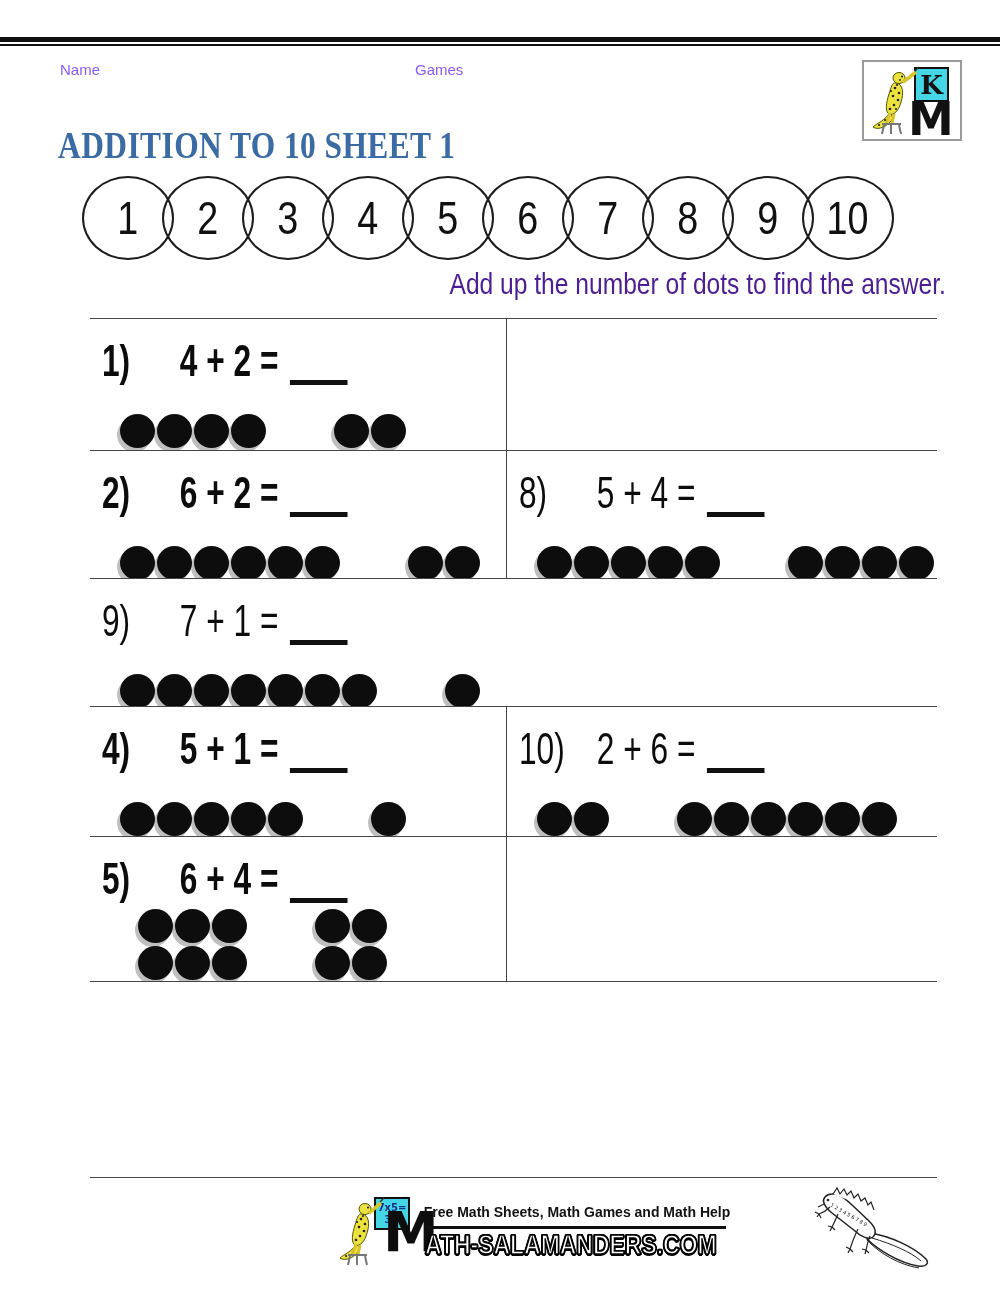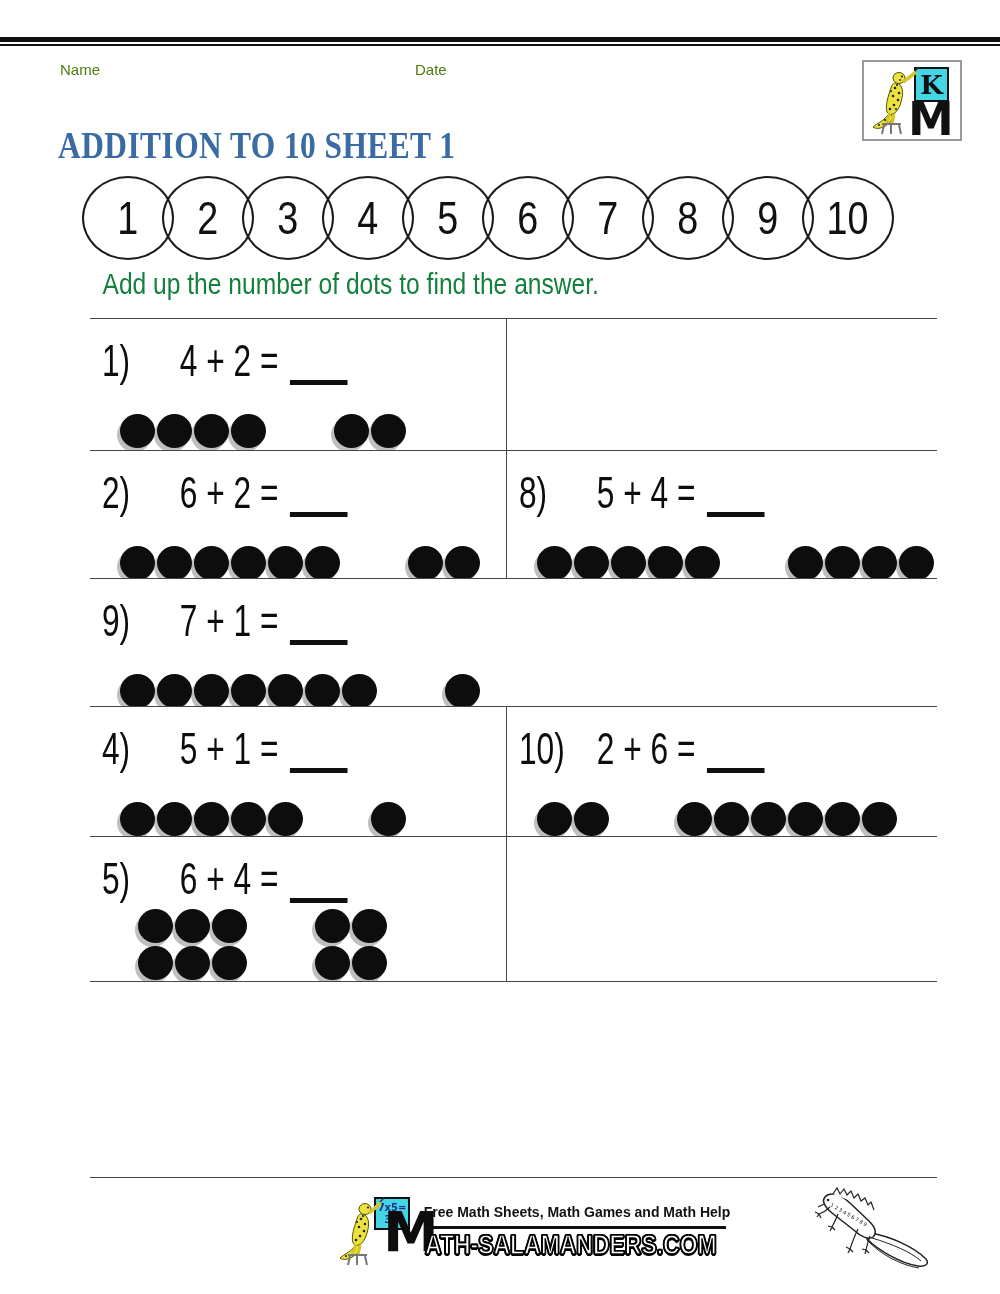--- a/index.html
+++ b/index.html
@@ -6,21 +6,21 @@
   html,body { background:#fff; }
   body {
     width:1000px; height:1294px; position:relative; overflow:hidden;
     font-family:"Liberation Sans", sans-serif; color:#0d0d0d;
   }
   
   .top-rule { position:absolute; top:37px; left:0; width:1000px; }
   .rule-thick { height:5px; background:#101010; }
   .rule-thin  { height:2px; background:#101010; margin-top:2px; }
 
-  .meta-label { position:absolute; top:61px; font-size:15px; color:#4d7c0f; }
+  .meta-label { position:absolute; top:61px; font-size:15px; color:#8b5cf6; }
   .name-label { left:60px; }
   .date-label { left:415px; }
 
   
   .k-badge {
     position:absolute; left:862px; top:60px; width:100px; height:81px;
     border:2px solid #9a9a9a; background:#fff;
   }
   .k-badge svg { display:block; margin:1px auto 0; }
 
@@ -35,32 +35,32 @@
   .number-track { position:absolute; left:82px; top:176px; display:flex; }
   .num-circle {
     width:92px; height:84px; border:2.5px solid #1c1c1c; border-radius:50%;
     margin-right:-12px; background:transparent;
     display:flex; align-items:center; justify-content:center;
     font-size:46px; color:#111;
   }
   .num-circle span { transform:scaleX(.82); display:inline-block; }
 
   .instruction {
-    position:absolute; top:267px; left:0; width:1000px; text-align:left;
-    padding-left:48px; font-size:30px; color:#15803d; white-space:nowrap;
+    position:absolute; top:267px; left:0; width:1000px; text-align:right;
+    padding-left:48px; font-size:30px; color:#4c1d95; white-space:nowrap;
   }
   .instruction span { display:inline-block; transform:scaleX(.82); }
 
   
   .worksheet { position:absolute; left:90px; top:318px; width:847px; border-bottom:1.5px solid #454545; }
   .p-row { display:flex; border-top:1.5px solid #454545; }
   .p-row.r1 { height:132px; } .p-row.r2 { height:128px; } .p-row.r3 { height:128px; }
   .p-row.r4 { height:130px; } .p-row.r5 { height:145px; } .p-row.r6 { height:196px; }
   .cell { overflow:hidden; }
-  .cell.left  { width:417px; border-right:1.5px solid #454545; padding-left:12px; }
+  .cell.left  { width:417px; border-right:1.5px solid #454545; padding-left:12px;font-weight:bold; }
   .cell.right { flex:1; padding-left:12px; }
 
   .eq-line {
     margin-top:16px; height:51px; font-size:44px; line-height:51px; color:#0c0c0c;
     white-space:nowrap; transform:scaleX(.72); transform-origin:left top;
   }
   .r6 .eq-line { margin-top:30px; }
   .pnum { display:inline-block; min-width:108px; }
   .blank {
     display:inline-block; width:80px; height:5px; background:#101010;
@@ -98,21 +98,21 @@
 </style>
 </head>
 <body>
 
 <div class="top-rule">
   <div class="rule-thick"></div>
   <div class="rule-thin"></div>
 </div>
 
 <div class="meta-label name-label">Name</div>
-<div class="meta-label date-label">Date</div>
+<div class="meta-label date-label">Games</div>
 
 <div class="k-badge">
   <svg width="94" height="75" viewBox="0 0 94 75">
 
     <rect x="50" y="5" width="33" height="33" fill="#45d6e6" stroke="#111" stroke-width="2"></rect>
     <text x="66.5" y="31" font-family="DejaVu Serif, serif" font-weight="bold" font-size="26" fill="#111" text-anchor="middle">K</text>
 
     <text x="66" y="72" font-family="DejaVu Sans, sans-serif" font-weight="800" font-size="46" fill="#111" text-anchor="middle">M</text>
 
     <path d="M25,49 C20,58 12,60 8,64 C13,68 24,63 28,55 Z" fill="#ece23e" stroke="#555500" stroke-width="1"></path>

